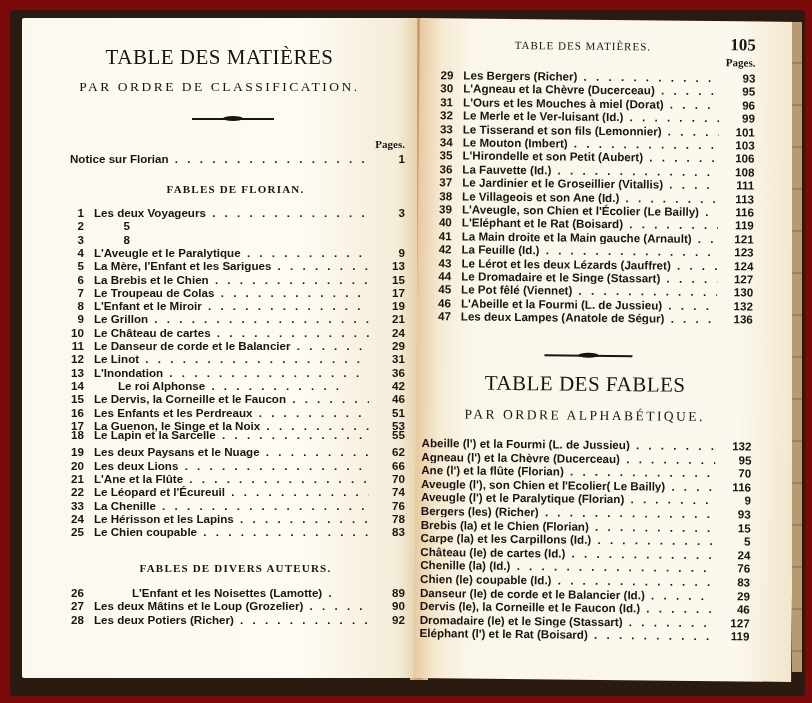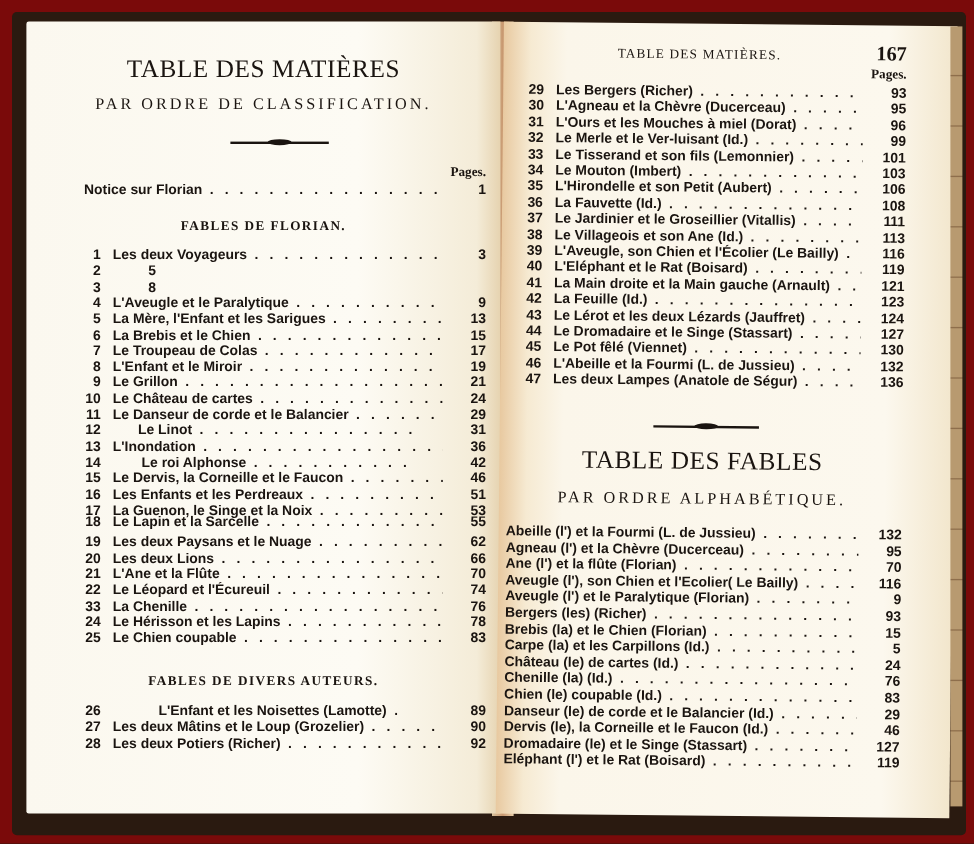--- a/index.html
+++ b/index.html
@@ -8,21 +8,21 @@
   .page{position:absolute;top:18px;height:660px;box-sizing:border-box;}
   .page-left{left:22px;width:395px;background:linear-gradient(90deg,#fbf8ef 0%,#fdfbf4 70%,#f4ecd8 95%,#e6d3b0 100%);border-radius:2px 0 0 2px;}
   .page-right{left:420px;width:378px;background:linear-gradient(90deg,#e8c9a0 0%,#f6ead2 6%,#fbf6ea 14%,#fcf8ee 85%,#f2e6cc 100%);transform:rotate(0.6deg);transform-origin:top left;}
   .spine-shadow{position:absolute;left:410px;top:18px;width:18px;height:662px;background:linear-gradient(90deg,#d8c09a,#c89870,#e8cda8);}
   .right-edge{position:absolute;left:792px;top:22px;width:10px;height:650px;background:repeating-linear-gradient(180deg,#b89a70 0,#b89a70 40px,#8a6a48 41px,#b89a70 42px);}
   .title-main{position:absolute;left:0;width:100%;text-align:center;font-size:21px;letter-spacing:0.5px;}
   .title-sub{position:absolute;left:0;width:100%;text-align:center;font-size:13.5px;letter-spacing:2.5px;}
   .ornament{position:absolute;height:2px;background:#1a1410;}
   .ornament::after{content:"";position:absolute;left:50%;top:-2px;width:20px;height:5px;margin-left:-10px;background:#1a1410;border-radius:50%;}
   .pages-label{position:absolute;font-size:11px;font-weight:bold;}
-  .section-h{position:absolute;left:0;width:100%;text-align:center;font-size:11px;letter-spacing:1.2px;font-weight:bold;}
+  .section-h{position:absolute;left:16px;width:100%;text-align:center;font-size:11px;letter-spacing:1.2px;font-weight:bold;}
   .row{position:absolute;display:flex;align-items:baseline;font-size:11.6px;line-height:13.2px;height:13.2px;white-space:nowrap;font-family:"Liberation Sans","DejaVu Sans",sans-serif;font-weight:bold;font-stretch:condensed;}
   .num{width:22px;text-align:right;margin-right:10px;}
   .txt{overflow:hidden;flex:1;}
   .txt::after{content:" . . . . . . . . . . . . . . . . . . . . . . . . . . . . . . . . . . . . . . . . . . . . ";letter-spacing:3px;}
   .pg{width:30px;text-align:right;margin-left:6px;}
   .running-head{position:absolute;font-size:11px;letter-spacing:1px;}
   .folio{position:absolute;font-size:17px;font-weight:bold;}
 </style>
 </head>
 <body>
@@ -87,21 +87,21 @@
       <div class="row" style="left: 40px; right: 12px; top: 307.7px;">
         <span class="num">10</span>
         <span class="txt">Le Château de cartes</span>
         <span class="pg">24</span>
       </div>
       <div class="row" style="left: 40px; right: 12px; top: 321px;">
         <span class="num">11</span>
         <span class="txt">Le Danseur de corde et le Balancier</span>
         <span class="pg">29</span>
       </div>
-      <div class="row" style="left: 40px; right: 12px; top: 334.3px; gap: 21px;">
+      <div class="row" style="left: 40px; right: 12px; top: 334.3px;">
         <span class="num">12</span>
         <span class="txt">Le Linot</span>
         <span class="pg">31</span>
       </div>
       <div class="row" style="left: 40px; right: 12px; top: 347.6px;">
         <span class="num">13</span>
         <span class="txt">L'Inondation</span>
         <span class="pg">36</span>
       </div>
       <div class="row" style="left: 40px; right: 12px; top: 360.9px; gap: 24px;">
@@ -180,21 +180,21 @@
       <div class="row" style="left: 40px; right: 12px; top: 594.6px;">
         <span class="num">28</span>
         <span class="txt">Les deux Potiers (Richer)</span>
         <span class="pg">92</span>
       </div>
     </div>
 </div>
 
 <div class="page page-right">
   <div class="running-head" style="left:95px;top:20px;">TABLE DES MATIÈRES.</div>
-  <div class="folio" style="right:42px;top:14px;">167</div>
+  <div class="folio" style="right:42px;top:14px;">105</div>
   <div class="pages-label" style="right:42px;top:35px;">Pages.</div>
   <div id="rlist">
       <div class="row" style="left: 12px; right: 42px; top: 50px;">
         <span class="num">29</span>
         <span class="txt">Les Bergers (Richer)</span>
         <span class="pg">93</span>
       </div>
       <div class="row" style="left: 12px; right: 42px; top: 63.4px;">
         <span class="num">30</span>
         <span class="txt">L'Agneau et la Chèvre (Ducerceau)</span>

